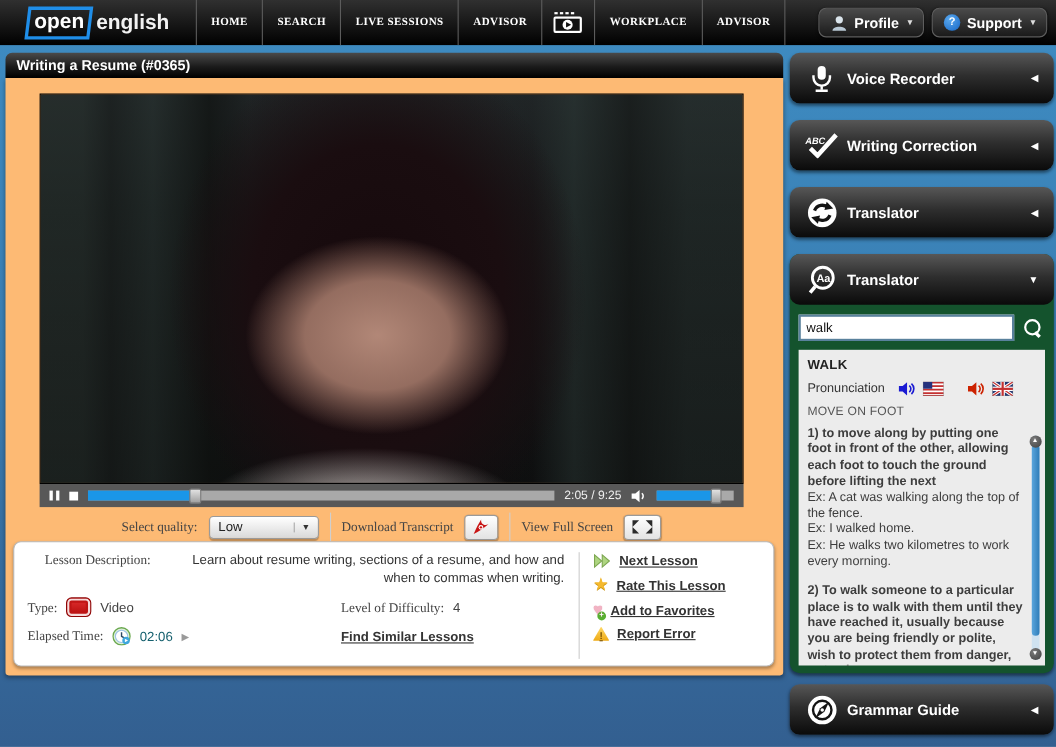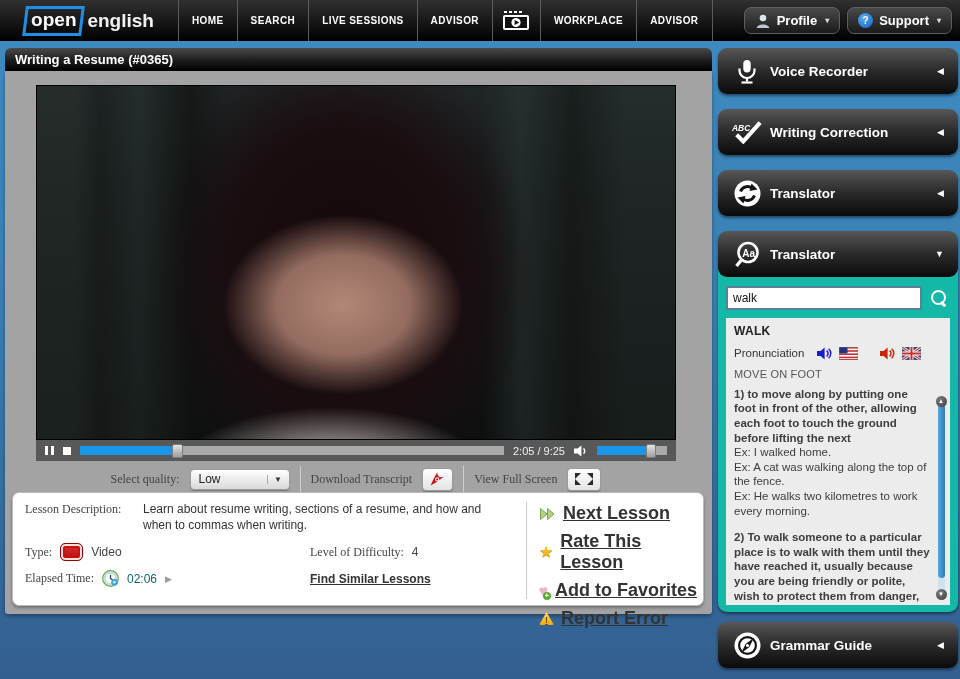--- a/index.html
+++ b/index.html
@@ -16,42 +16,42 @@
     background: linear-gradient(180deg,#303030 0%,#161616 55%,#000 100%);
     display:flex; align-items:stretch; color:#fff;
   }
   .logo { width:178px; display:flex; align-items:center; justify-content:center; gap:2px; }
   .logo-frame { border:3px solid #1f8ee9; padding:0 4px 2px 4px; transform:skewX(-7deg); }
   .logo-frame b { display:inline-block; transform:skewX(7deg); font-size:19px; color:#fff; }
   .logo-rest { font-size:19px; font-weight:bold; color:#f2f2f2; padding-left:2px; }
   .nav-items { display:flex; align-items:stretch; }
   .nav-item {
     display:flex; align-items:center; padding:0 13px; font-size:10px; font-weight:bold;
-    letter-spacing:.4px; border-left:1px solid #5c5c5c; cursor:pointer; white-space:nowrap;
+    letter-spacing:.4px; border-left:1px solid #5c5c5c; cursor:pointer; white-space:nowrap;font-family:Liberation Serif, serif;
   }
   .nav-film { display:flex; align-items:center; padding:0 10px; border-left:1px solid #5c5c5c; }
   .nav-end-sep { border-left:1px solid #5c5c5c; }
   .nav-right { margin-left:auto; display:flex; align-items:center; gap:7px; padding-right:8px; }
   .nav-btn {
     display:flex; align-items:center; gap:6px; height:27px; padding:0 10px;
     background:linear-gradient(180deg,#4a4a4a,#1a1a1a);
     border:1px solid #5e5e5e; border-radius:7px; font-size:13px; font-weight:bold; color:#fff;
     cursor:pointer; box-shadow:0 1px 2px rgba(0,0,0,.6);
   }
   .nav-caret { font-size:8px; color:#ddd; padding-left:2px; }
   .q-icon { width:15px; height:15px; border-radius:50%; background:radial-gradient(circle at 35% 30%,#5aa9ef,#1565c4); color:#fff; font-size:10px; font-weight:bold; display:flex; align-items:center; justify-content:center; }
 
   
   .main { position:absolute; left:5px; top:48px; width:707px; height:566px; }
   .title-bar {
     height:23px; background:linear-gradient(180deg,#4a4a4a 0%,#1b1b1b 55%,#000 100%);
     border-radius:6px 6px 0 0; color:#fff; font-size:13px; font-weight:bold;
     display:flex; align-items:center; padding-left:10px;
   }
-  .main-body { background:#a3a3a3; height:543px; position:relative; border-radius:0 0 3px 3px; box-shadow:0 2px 4px rgba(0,0,0,.35); }
+  .main-body { background:#fdba74; height:543px; position:relative; border-radius:0 0 3px 3px; box-shadow:0 2px 4px rgba(0,0,0,.35); }
 
   
   .player { position:absolute; left:31px; top:14px; width:640px; }
   .video-frame {
     width:640px; height:355px; border:1px solid #000; position:relative; overflow:hidden;
     background:
       radial-gradient(ellipse 120px 90px at 48% 62%, rgba(186,142,125,.95) 0%, rgba(170,126,110,.85) 55%, rgba(120,85,75,0) 100%),
       radial-gradient(ellipse 150px 60px at 46% 108%, rgba(235,230,225,.9) 0%, rgba(235,230,225,0) 100%),
       radial-gradient(ellipse 190px 230px at 48% 52%, #16090c 0%, #1a0d10 60%, rgba(20,10,12,0) 100%),
       linear-gradient(90deg, rgba(40,50,45,.5) 6%, rgba(25,30,28,.6) 10%, rgba(40,52,48,.45) 16%, rgba(15,18,16,.7) 24%, rgba(18,20,18,.2) 30%, rgba(18,20,18,.15) 70%, rgba(42,55,52,.5) 76%, rgba(20,24,22,.6) 84%, rgba(40,52,48,.4) 92%),
@@ -84,55 +84,55 @@
   .pdf-btn { width:31px; }
   .fs-btn { width:34px; }
 
   
   .lesson-panel {
     position:absolute; left:7px; top:421px; width:692px; height:114px;
     background:#fff; border:1px solid #b9b9b9; border-radius:7px;
     box-shadow:0 2px 3px rgba(0,0,0,.30);
     display:flex; padding:9px 4px 6px 12px; font-size:12px; color:#444;
   }
-  .lp-left { width:497px; }
+  .lp-left { width:497px;text-align:right; }
   .lp-row1 { display:flex; gap:6px; }
   .lbl { color:#444; white-space:nowrap;font-family:Liberation Serif, serif; }
   .desc-lbl { width:112px; flex:none; }
   .desc-txt { width:370px; color:#333; line-height:1.3; }
   .lp-grid { display:grid; grid-template-columns:285px auto; row-gap:9px; margin-top:10px; align-items:center; }
   .cellflex { display:flex; align-items:center; gap:8px; }
   .tv-icon { width:23px; height:18px; background:linear-gradient(180deg,#e23030,#b30b0b); border-radius:5px; border:1px solid #8f0606; box-shadow:inset 0 0 0 2px rgba(255,255,255,.85), inset 0 0 0 4px rgba(190,20,20,.9); }
   .clock-icon { display:block; }
   .elapsed-val { color:#15606e; }
   .play-small { color:#9a9a9a; font-size:9px; }
   .find-link { font-weight:bold; color:#333; text-decoration:underline; cursor:pointer; }
   .lp-div { width:1px; background:#cccccc; margin:0 0 0 4px; }
   .lp-links { flex:1; padding:1px 0 0 12px; display:flex; flex-direction:column; gap:7px; }
   .llink { display:flex; align-items:center; gap:7px; cursor:pointer; }
-  .llink b { font-size:18px; color:#333; text-decoration:underline; font-weight:bold; }
+  .llink b { font-size:12px; color:#333; text-decoration:underline; font-weight:bold; }
   .star-ic { color:#f5b92e; font-size:16px; line-height:1; text-shadow:0 1px 0 #c9920e; }
   .heart-ic { position:relative; color:#f2b3c3; font-size:15px; line-height:1; text-shadow:0 0 1px #d87f9a; }
   .heart-plus { position:absolute; right:-3px; bottom:-2px; width:8px; height:8px; background:#58b031; color:#fff; border-radius:50%; font-size:7px; line-height:8px; text-align:center; font-weight:bold; }
   .warn-ic { position:relative; width:15px; height:13px; }
   .warn-tri { position:absolute; inset:0; background:linear-gradient(180deg,#ffd966,#eda812); clip-path:polygon(50% 0,100% 100%,0 100%); border-radius:2px; }
   .warn-ic b { position:absolute; left:0; right:0; bottom:0; text-align:center; font-size:9px; color:#7a5200; }
 
   
   .panel {
     position:absolute; left:718px; width:240px; height:46px; border-radius:9px;
     background:linear-gradient(180deg,#575757 0%,#2e2e2e 45%,#0a0a0a 100%);
     box-shadow:0 2px 3px rgba(0,0,0,.45);
     display:flex; align-items:center; color:#fff; cursor:pointer;
   }
   .panel .p-icon { width:30px; margin-left:14px; display:flex; align-items:center; justify-content:center; }
   .panel .p-label { font-size:13.5px; font-weight:bold; margin-left:8px; flex:1; }
   .panel .p-arrow { font-size:9px; color:#fff; margin-right:14px; }
 
-  .dict-wrap { position:absolute; left:718px; top:231px; width:240px; height:381px; border-radius:9px; background:#14b8a6; box-shadow:0 2px 3px rgba(0,0,0,.45); }
+  .dict-wrap { position:absolute; left:718px; top:231px; width:240px; height:381px; border-radius:9px; background:#14532d; box-shadow:0 2px 3px rgba(0,0,0,.45); }
   .dict-header { position:static; box-shadow:none; width:240px; }
   .dict-body { padding:9px 8px 8px 8px; }
   .search-row { display:flex; align-items:center; gap:8px; }
   .search-input {
     width:196px; height:24px; border:2px solid #59819c; background:#fff; font-family:"Liberation Sans",sans-serif;
     font-size:12px; padding:0 5px; color:#111; outline:none;
   }
   .mag { position:relative; width:18px; height:18px; flex:none; cursor:pointer; }
   .mag::before { content:""; position:absolute; left:1px; top:1px; width:11px; height:11px; border:2.4px solid #fff; border-radius:50%; }
   .mag::after { content:""; position:absolute; left:12px; top:12px; width:6px; height:2.6px; background:#fff; transform:rotate(45deg); transform-origin:0 0; }
@@ -409,22 +409,22 @@
           <path d="M0 0 L19 13 M19 0 L0 13" stroke="#c43030" stroke-width="1.2"></path>
           <rect x="7.5" width="4" height="13" fill="#fff"></rect>
             <rect y="4.5" width="19" height="4" fill="#fff"></rect>
           <rect x="8.5" width="2" height="13" fill="#c43030"></rect>
             <rect y="5.5" width="19" height="2" fill="#c43030"></rect>
           <rect width="19" height="13" fill="none" stroke="#888" stroke-width="0.6"></rect>
         </svg>
       </div>
       <div class="sense-head">MOVE ON FOOT</div>
       <div class="def">1) to move along by putting one foot in front of the other, allowing each foot to touch the ground before lifting the next</div>
+      <div class="ex">Ex: A cat was walking along the top of the fence.</div>
       <div class="ex">Ex: I walked home.</div>
-      <div class="ex">Ex: A cat was walking along the top of the fence.</div>
       <div class="ex">Ex: He walks two kilometres to work every morning.</div>
       <div class="def2">2) To walk someone to a particular place is to walk with them until they have reached it, usually because you are being friendly or polite, wish to protect them from danger, or to show</div>
       <div class="scrollbar">
         <div class="sb-track"></div>
         <div class="sb-thumb"></div>
         <div class="sb-btn sb-up">▲</div>
         <div class="sb-btn sb-down">▼</div>
       </div>
     </div>
   </div>

